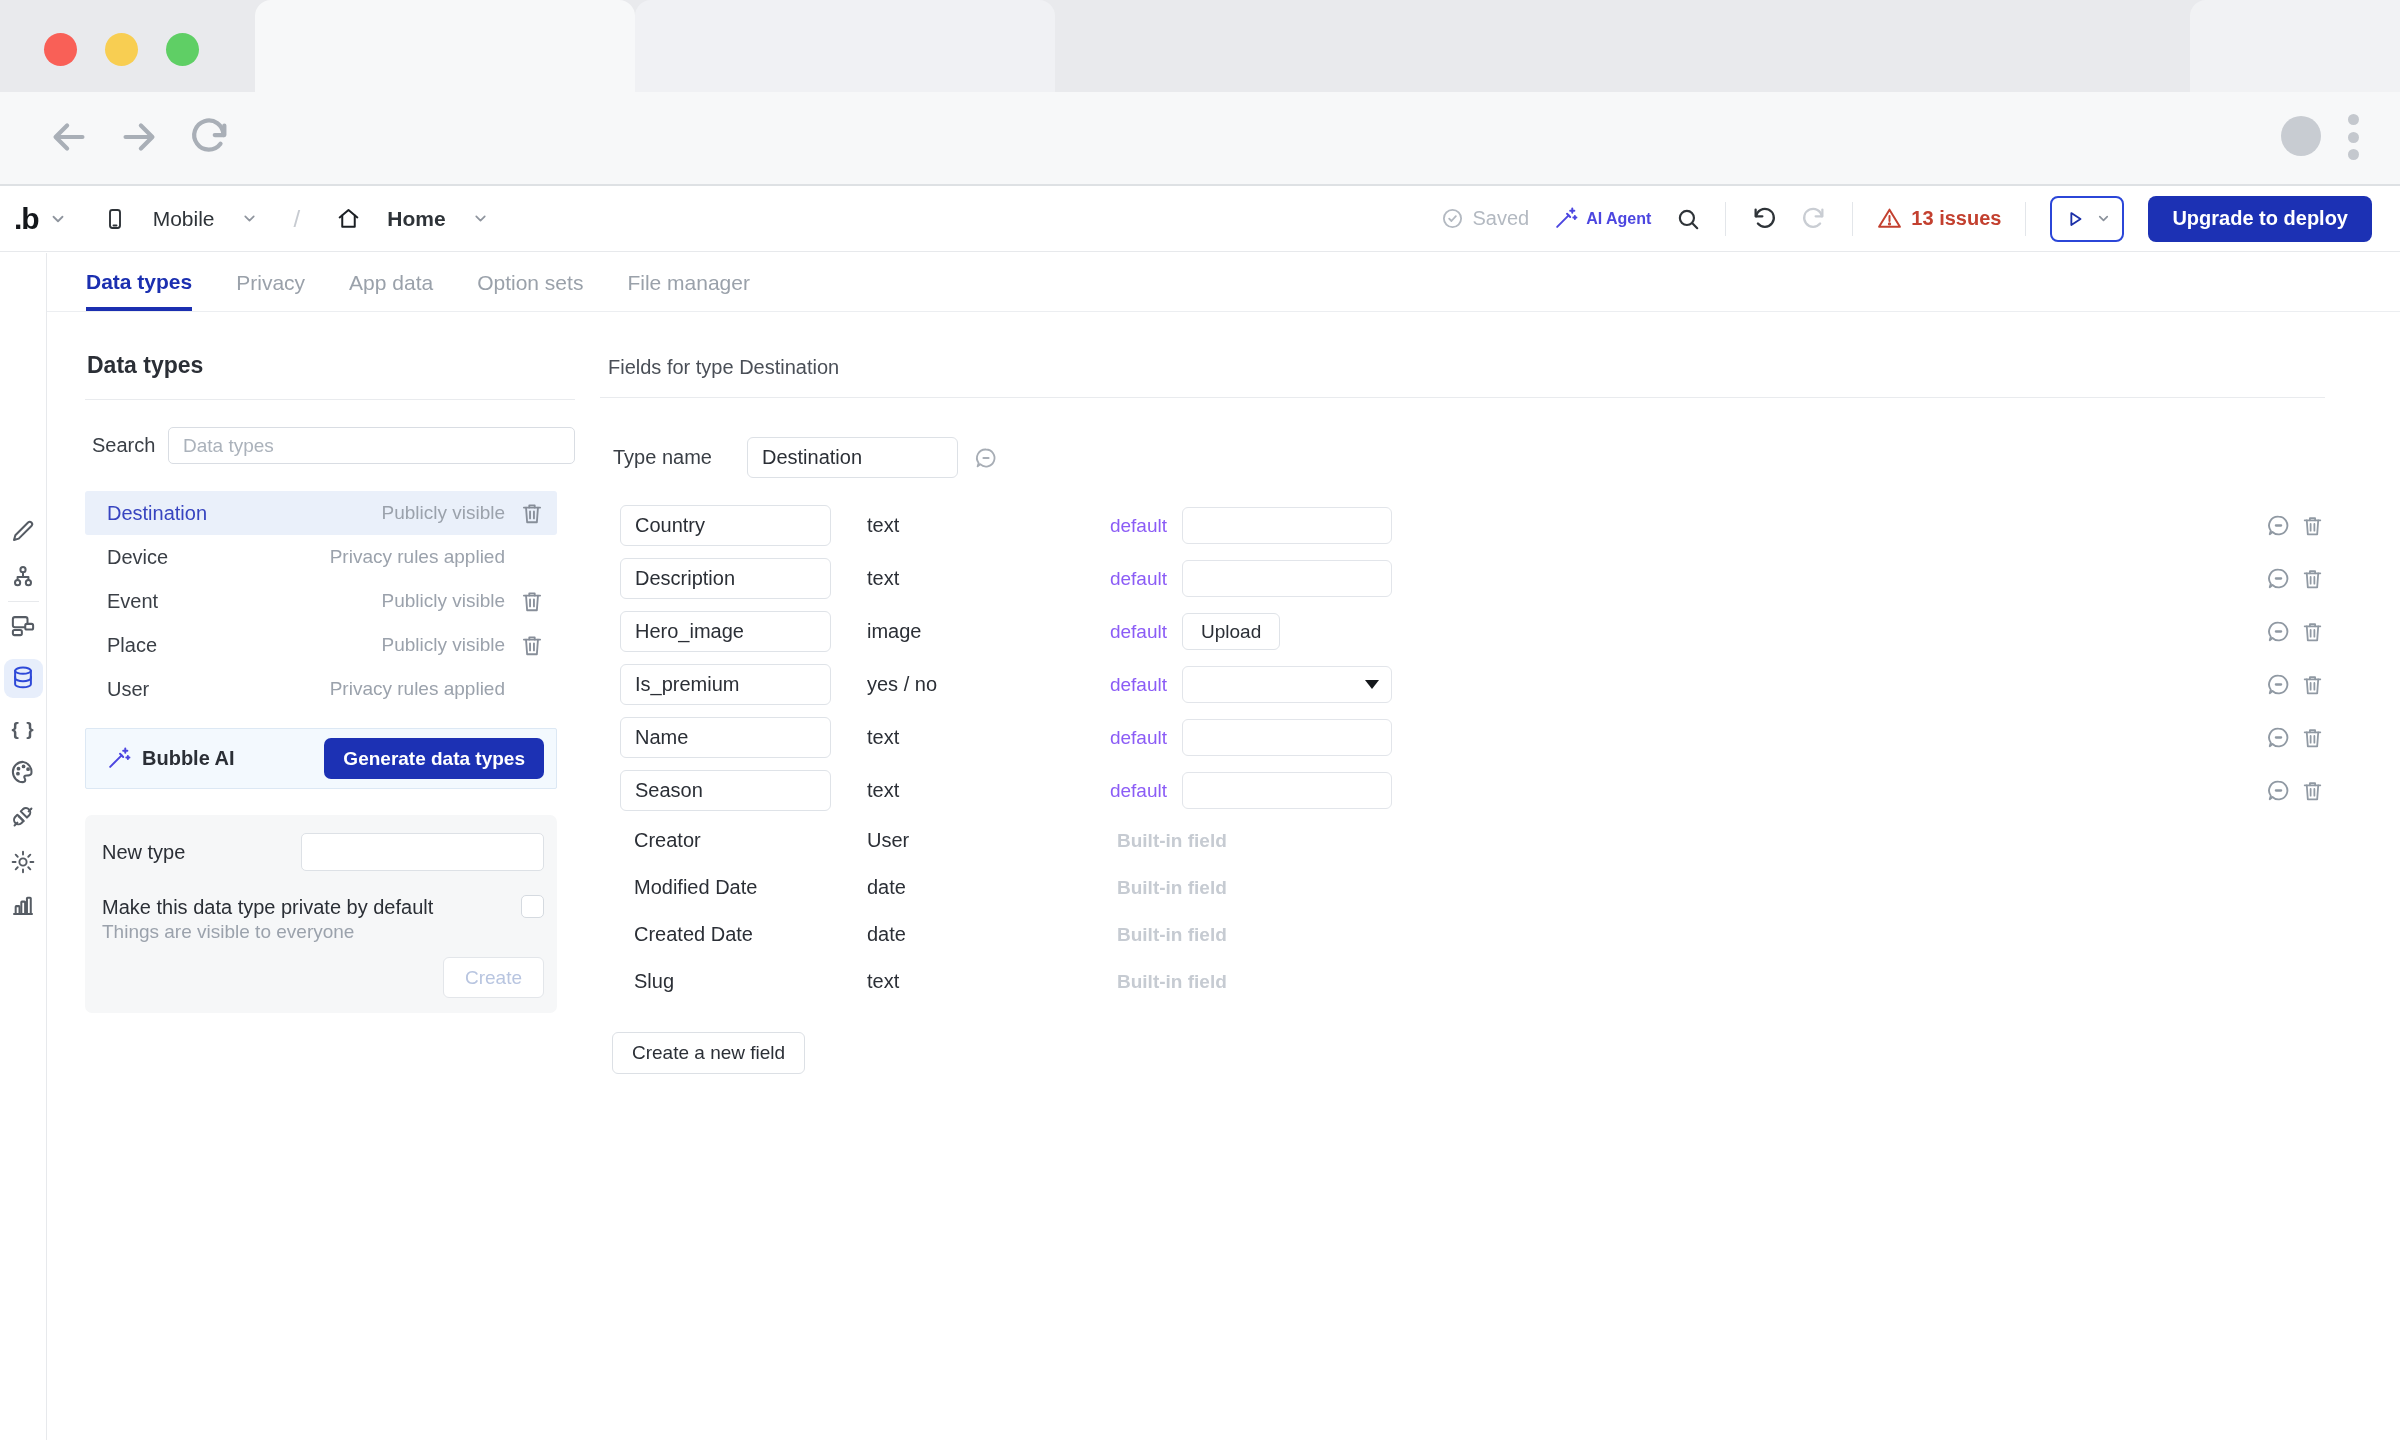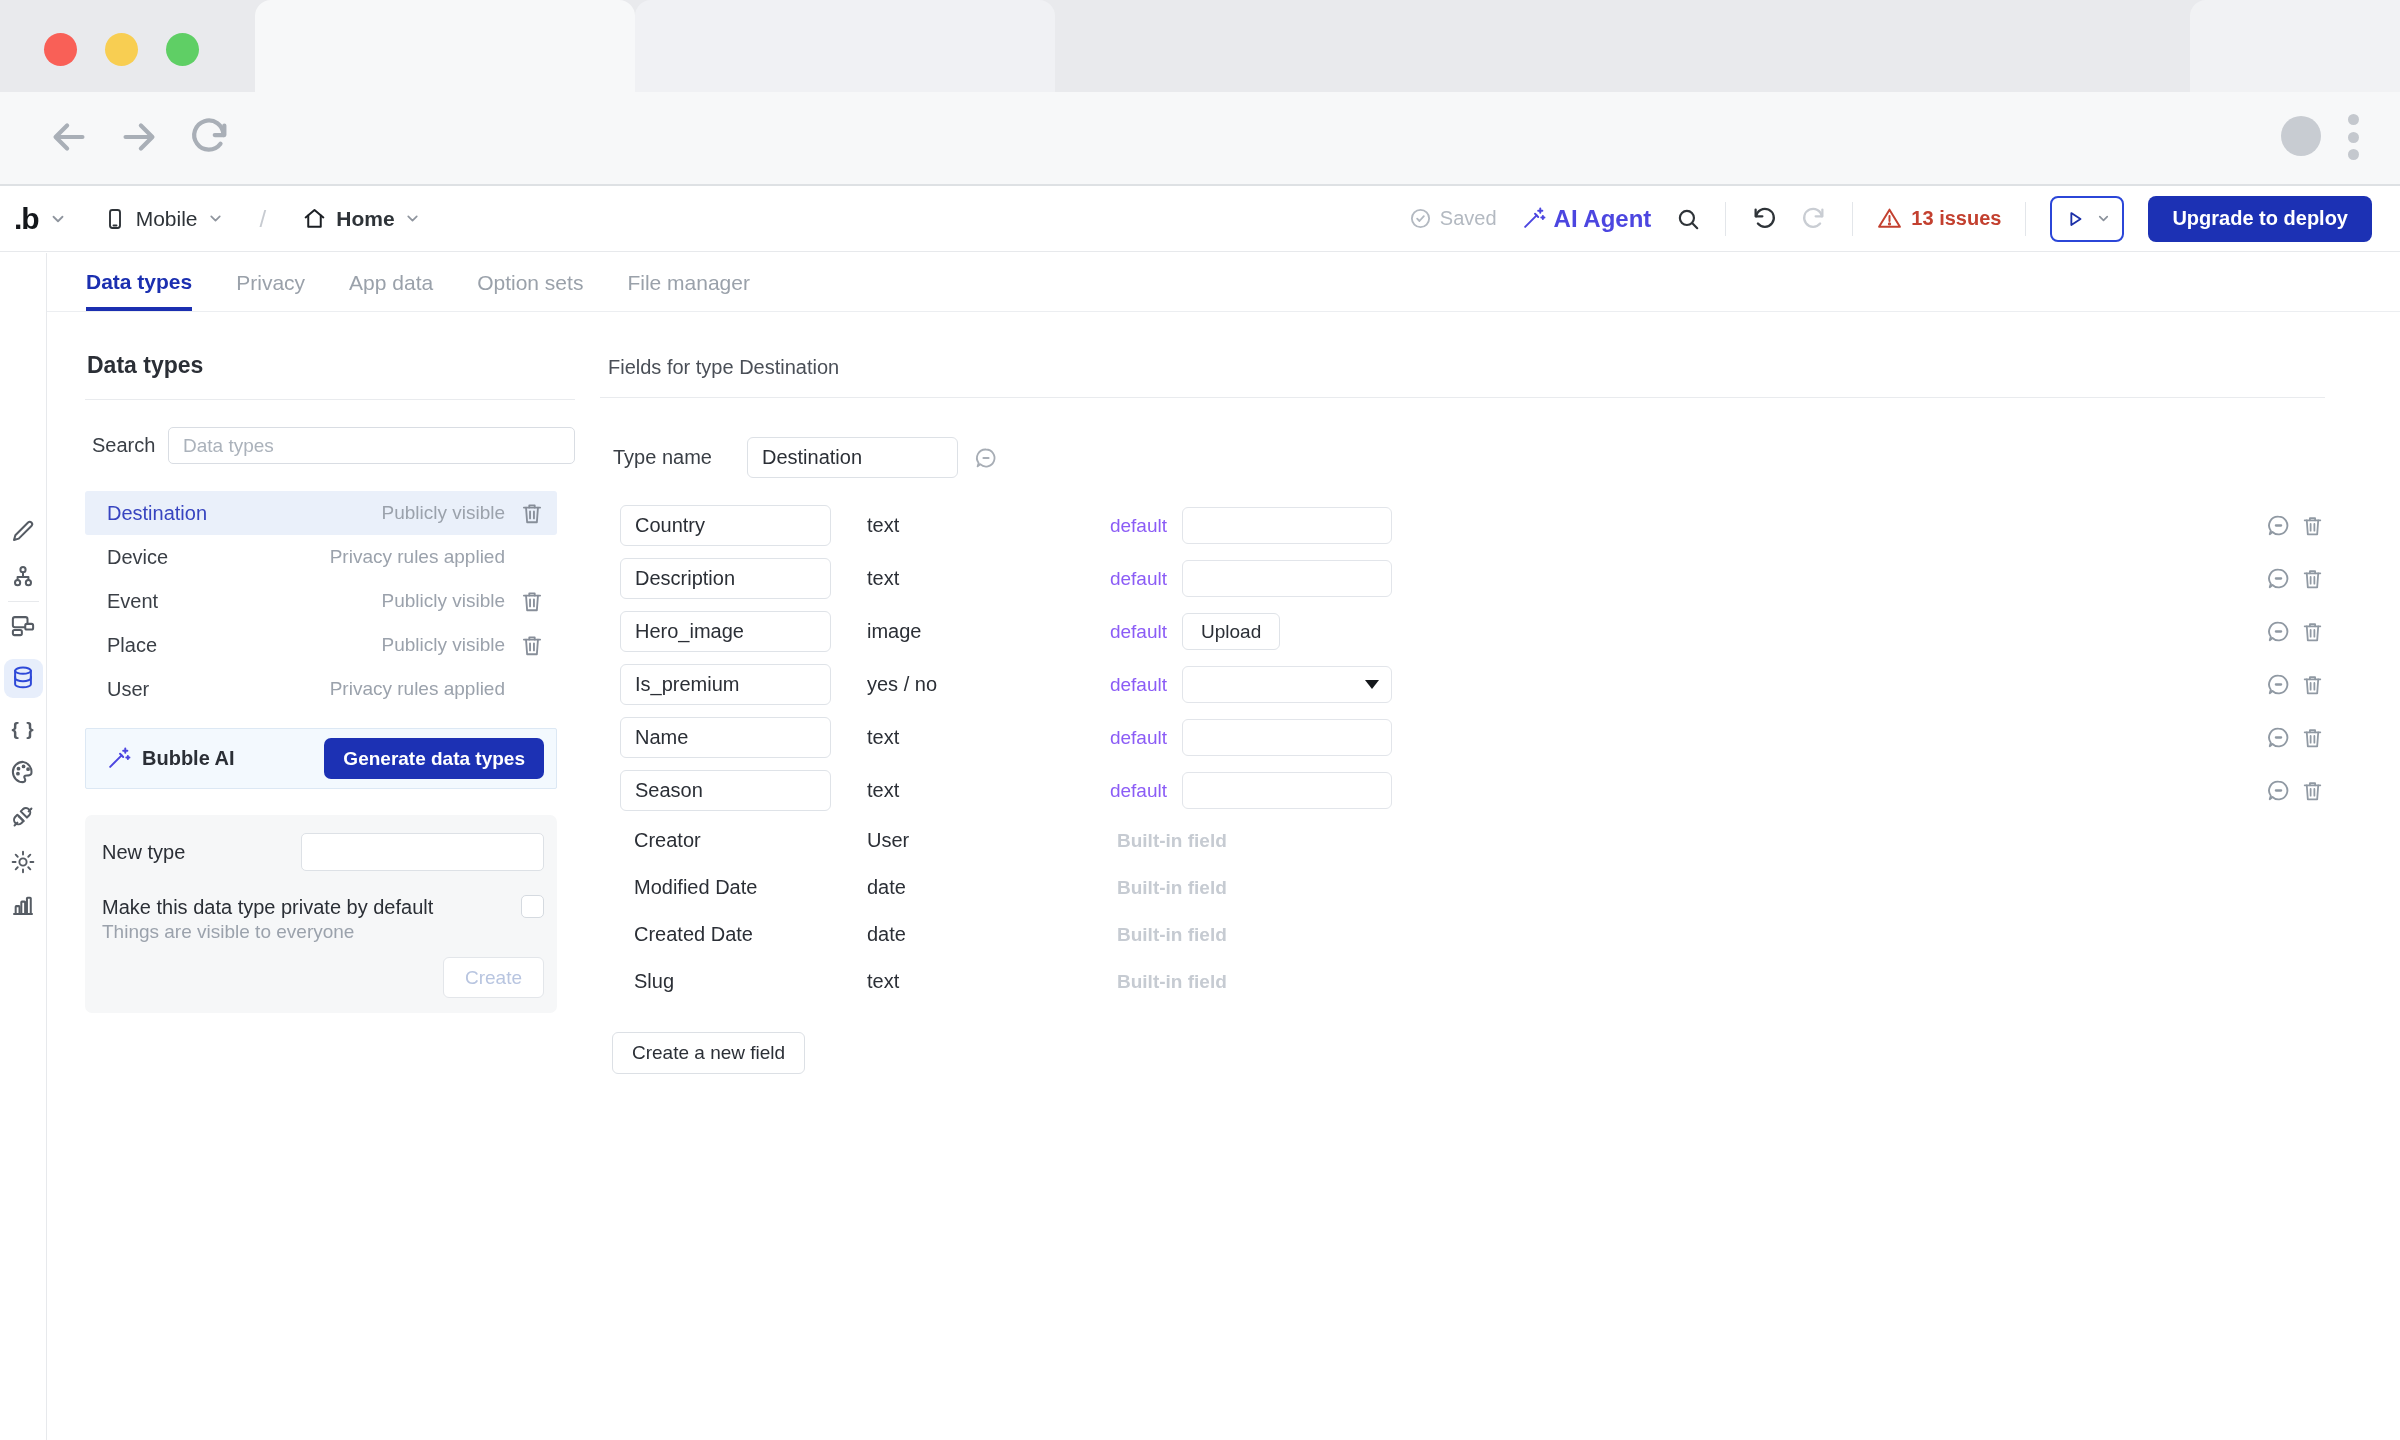--- a/index.html
+++ b/index.html
@@ -32,27 +32,27 @@
   .url-text{font-size:25px;font-weight:700;color:#8D96A2;letter-spacing:.5px;}
   .chrome-avatar{position:absolute;left:2281px;top:24px;width:40px;height:40px;border-radius:50%;background:#C8CCD2;}
   .chrome-dots{position:absolute;left:2345px;top:22px;width:16px;height:46px;display:flex;flex-direction:column;justify-content:space-between;align-items:center;}
   .chrome-dots span{width:11px;height:11px;border-radius:50%;background:#C4C8CE;}
 
   
   .etoolbar{position:absolute;left:0;top:186px;width:2400px;height:66px;background:#fff;border-bottom:1px solid #E7E9EC;display:flex;align-items:center;}
   .et-left{display:flex;align-items:center;gap:10px;padding-left:14px;}
   .logo{font-size:30px;font-weight:800;color:#14171B;letter-spacing:-1px;}
   .chev{color:#8F959E;}
-  .et-item{display:flex;align-items:center;gap:9px;margin-left:26px;}
+  .et-item{display:flex;align-items:center;gap:26px;margin-left:26px;}
   .et-item .lbl{font-size:21px;color:#2E3338;}
   .et-item .lbl.bold{font-weight:700;}
   .slash{color:#C7CBD1;font-size:24px;margin-left:26px;}
   .et-right{margin-left:auto;display:flex;align-items:center;gap:24px;padding-right:28px;}
   .saved{display:flex;align-items:center;gap:8px;color:#B3B9C1;font-size:20px;}
-  .ai-agent{display:flex;align-items:center;gap:8px;color:var(--purple);font-size:24px;font-weight:700;}
+  .ai-agent{display:flex;align-items:center;gap:8px;color:var(--purple);font-size:16px;font-weight:700;}
   .vsep{width:1px;height:34px;background:#E3E6EA;}
   .issues{display:flex;align-items:center;gap:9px;color:var(--red);font-size:20px;font-weight:700;}
   .btn-preview{display:flex;align-items:center;gap:10px;width:74px;height:46px;justify-content:center;background:#fff;border:2px solid #2B46D8;border-radius:8px;}
   .btn-upgrade{height:46px;padding:0 24px;background:var(--accent);color:#fff;border:none;border-radius:8px;font-size:20px;font-weight:700;font-family:inherit;}
 
   
   .rail{position:absolute;left:0;top:253px;width:47px;height:1187px;background:#fff;border-right:1px solid #E7E9EC;}
   .rail-ic{position:absolute;left:50%;transform:translate(-50%,-50%);width:27px;height:27px;color:#565C64;}
   .rail-active-bg{position:absolute;left:4px;top:406px;width:39px;height:39px;background:#E7EEFB;border-radius:9px;}
   .rail-div{position:absolute;left:8px;top:348px;width:31px;height:1px;background:#E7E9EC;}

